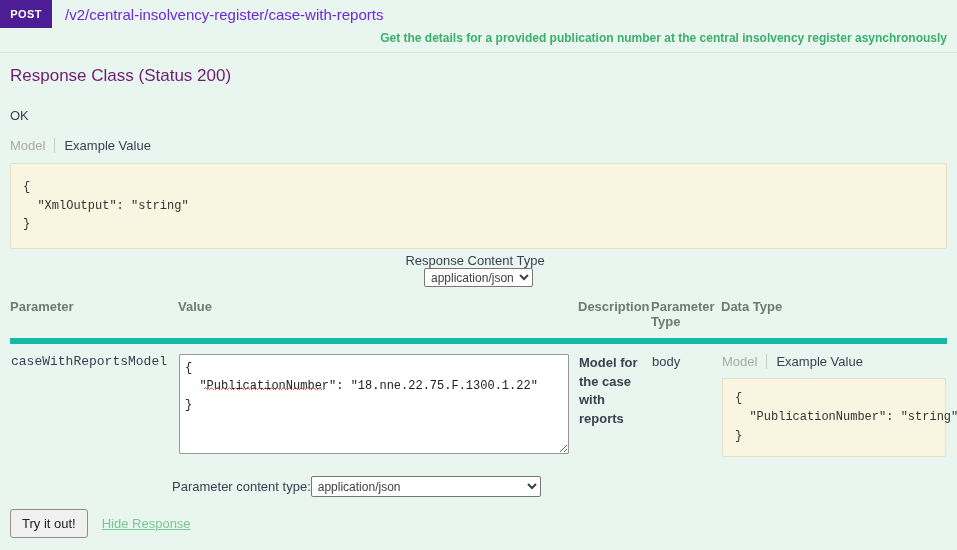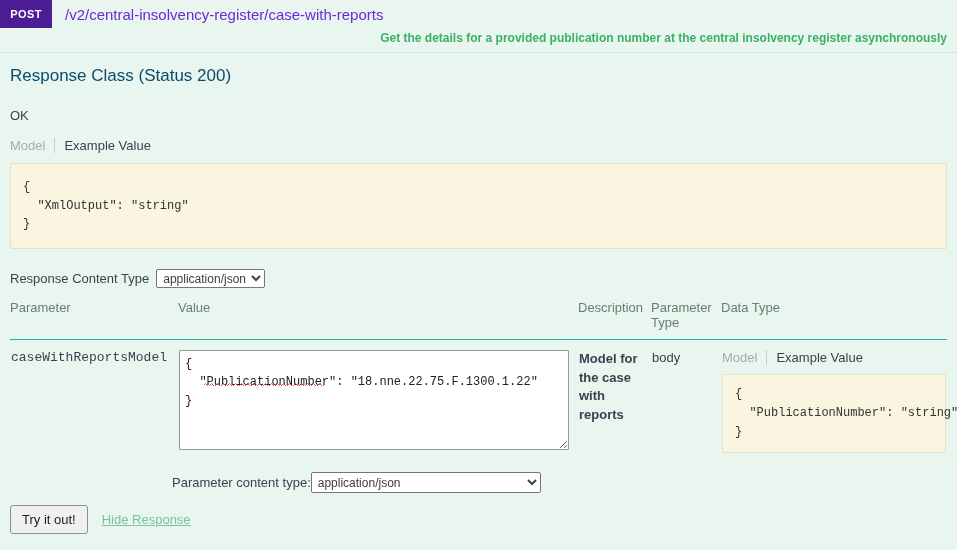--- a/index.html
+++ b/index.html
@@ -57,21 +57,21 @@
     border-top: 1px solid #cfe8d8;
     margin: 7px 0 0 0;
     height: 0;
   }
 
   
   .content {
     padding: 0 10px;
   }
   .section-title {
-    color: #0c4a6e;
+    color: #701a75;
     font-size: 17px;
     font-weight: normal;
     margin: 13px 0 0 0;
     font-family: "Liberation Sans", sans-serif;
   }
   .ok-text {
     font-size: 13px;
     color: #3b4151;
     margin-top: 22px;
   }
@@ -105,25 +105,26 @@
     margin-top: 10px;
     padding: 14px 12px;
     font-family: "Liberation Mono", monospace;
     font-size: 12px;
     color: #333333;
     line-height: 1.55;
     white-space: pre;
   }
 
   .resp-content-type {
-    margin-top: 20px;
-    display: flex;
-    align-items: center;
-    font-size: 13px;
-    color: #3b4151;
+    margin-top: 4px;
+    display: flex;
+    align-items: center;
+    font-size: 13px;
+    color: #3b4151;
+    flex-direction: column;
   }
   .resp-content-type label { margin-right: 7px; }
 
   select.native {
     font-family: "Liberation Sans", sans-serif;
     font-size: 12px;
     color: #404040;
     background: #ffffff;
     border: 1px solid #767676;
     border-radius: 2px;
@@ -138,26 +139,26 @@
     margin: 19px 0 0 0;
   }
   table.params {
     width: 100%;
     border-collapse: collapse;
     margin-top: 12px;
     table-layout: fixed;
   }
   table.params thead th {
     text-align: left;
-    font-weight: normal;
+    font-weight: bold;
     color: #6b7d72;
     font-size: 13px;
     padding: 0 0 9px 0;
     vertical-align: top;
-    border-bottom: 1px solid #14b8a6;
+    border-bottom: 6px solid #14b8a6;
   }
   .col-param  { width: 168px; }
   .col-value  { width: 400px; }
   .col-desc   { width: 73px; }
   .col-ptype  { width: 70px; }
   .col-dtype  { width: auto; }
 
   table.params tbody td {
     vertical-align: top;
     padding-top: 10px;

